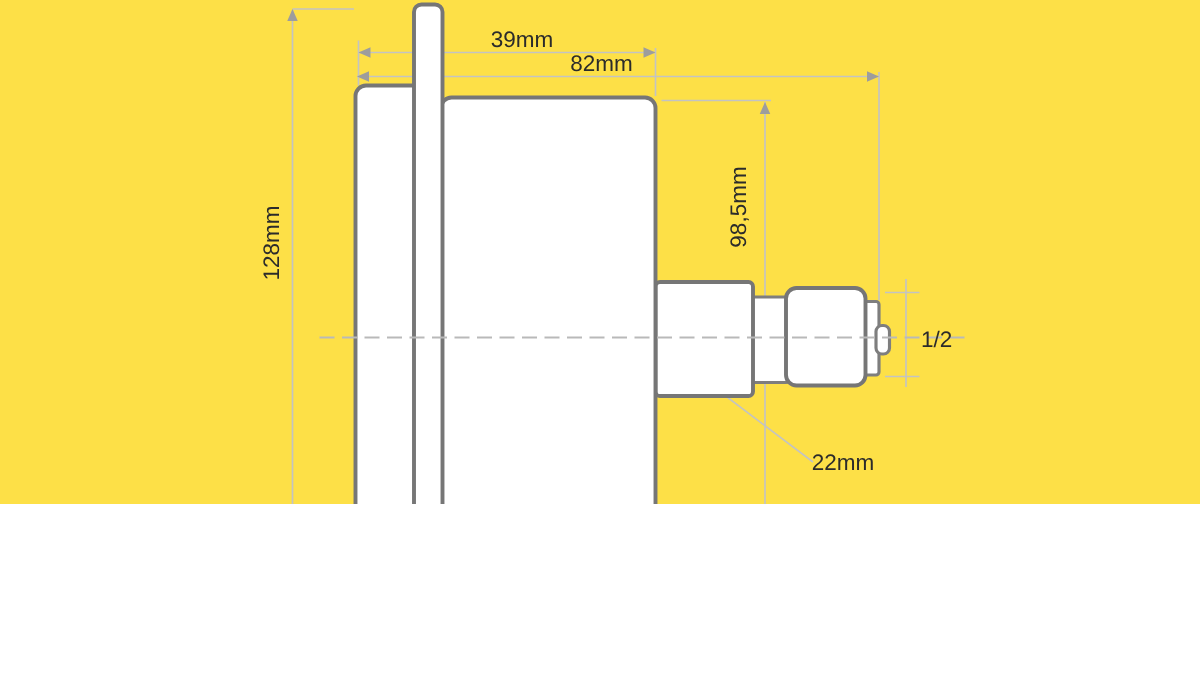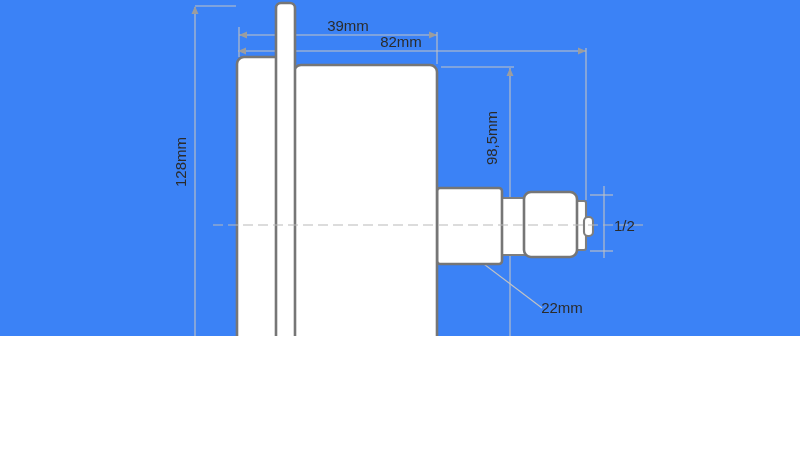--- a/index.html
+++ b/index.html
@@ -5,21 +5,21 @@
   html, body {
     margin: 0;
     padding: 0;
     background: #ffffff;
     font-family: "Liberation Sans", sans-serif;
   }
   #stage {
     position: relative;
     width: 800px;
     height: 336px;
-    background: #3b82f6;
+    background: #fde047;
     overflow: hidden;
   }
   svg { display: block; }
   .part {
     fill: #ffffff;
     stroke: #767676;
     stroke-width: 2.6;
     stroke-linejoin: round;
   }
   .part-thin {

